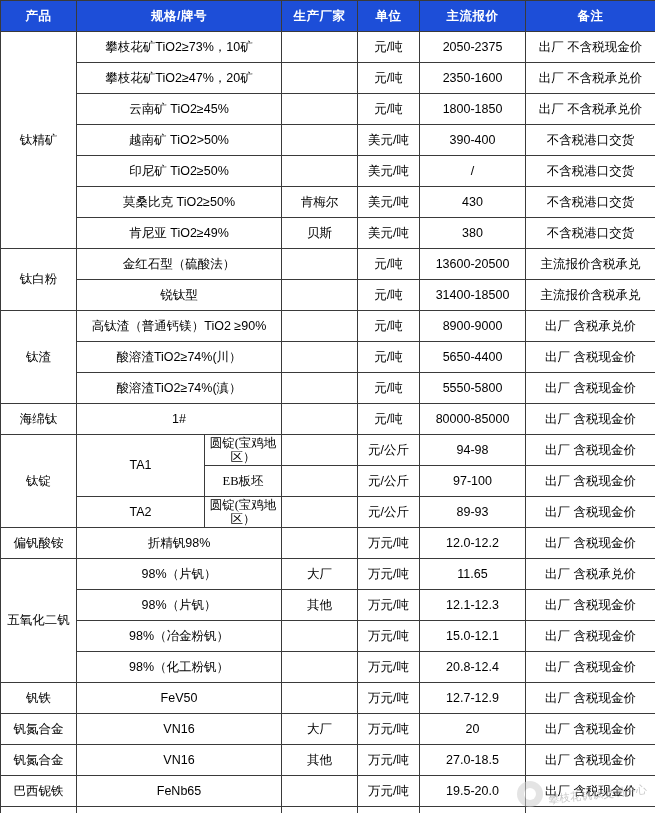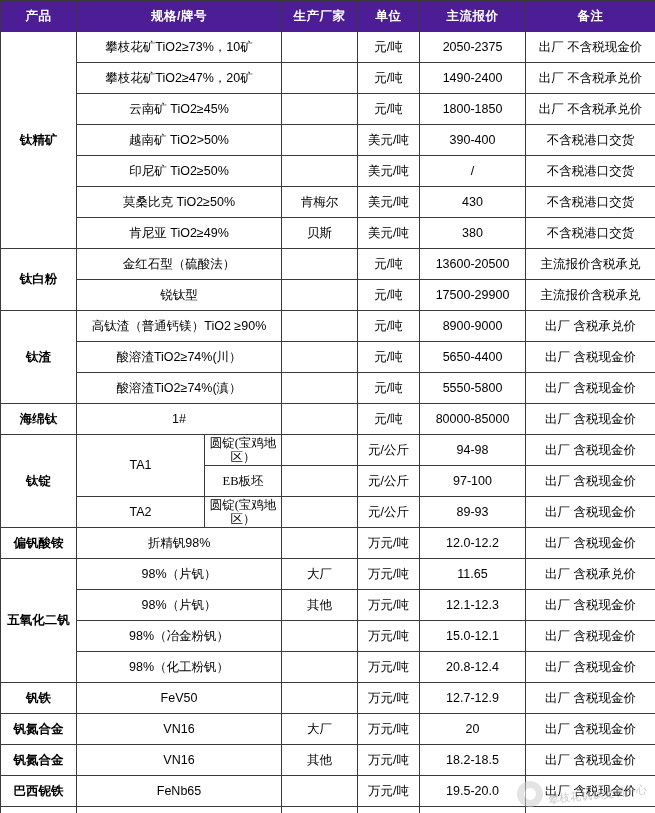--- a/index.html
+++ b/index.html
@@ -26,29 +26,29 @@
     padding: 0;
     text-align: center;
     vertical-align: middle;
     font-size: 12.5px;
     line-height: 1.15;
     height: 31px;
     box-sizing: border-box;
     word-break: break-all;
   }
   thead th {
-    background: #4c1d95;
+    background: #1d4ed8;
     color: #ffffff;
     font-weight: bold;
     font-size: 13.5px;
     height: 32px;
     letter-spacing: 0.5px;
   }
   td.prod {
-    font-weight: bold;
+    font-weight: normal;
     font-size: 13px;
   }
   td.spec {
     text-align: left;
     padding-left: 8px;
     font-size: 12.5px;
   }
   td.sub {
     text-align: center;
     font-size: 12.5px;
@@ -122,21 +122,21 @@
         <td class="spec" colspan="2">攀枝花矿TiO2≥73%，10矿</td>
         <td></td>
         <td>元/吨</td>
         <td>2050-2375</td>
         <td>出厂 不含税现金价</td>
       </tr>
       <tr>
         <td class="spec" colspan="2">攀枝花矿TiO2≥47%，20矿</td>
         <td></td>
         <td>元/吨</td>
-        <td>1490-2400</td>
+        <td>2350-1600</td>
         <td>出厂 不含税承兑价</td>
       </tr>
       <tr>
         <td class="spec" colspan="2">云南矿 TiO2≥45%</td>
         <td></td>
         <td>元/吨</td>
         <td>1800-1850</td>
         <td>出厂 不含税承兑价</td>
       </tr>
       <tr>
@@ -172,21 +172,21 @@
         <td class="spec" colspan="2">金红石型（硫酸法）</td>
         <td></td>
         <td>元/吨</td>
         <td>13600-20500</td>
         <td>主流报价含税承兑</td>
       </tr>
       <tr>
         <td class="spec" colspan="2">锐钛型</td>
         <td></td>
         <td>元/吨</td>
-        <td>17500-29900</td>
+        <td>31400-18500</td>
         <td>主流报价含税承兑</td>
       </tr>
       <tr>
         <td class="prod" rowspan="3">钛渣</td>
         <td class="spec" colspan="2">高钛渣（普通钙镁）TiO2 ≥90%</td>
         <td></td>
         <td>元/吨</td>
         <td>8900-9000</td>
         <td>出厂 含税承兑价</td>
       </tr>
@@ -287,21 +287,21 @@
         <td>大厂</td>
         <td>万元/吨</td>
         <td>20</td>
         <td>出厂 含税现金价</td>
       </tr>
       <tr>
         <td class="prod">钒氮合金</td>
         <td class="spec" colspan="2">VN16</td>
         <td>其他</td>
         <td>万元/吨</td>
-        <td>18.2-18.5</td>
+        <td>27.0-18.5</td>
         <td>出厂 含税现金价</td>
       </tr>
       <tr>
         <td class="prod">巴西铌铁</td>
         <td class="spec" colspan="2">FeNb65</td>
         <td></td>
         <td>万元/吨</td>
         <td>19.5-20.0</td>
         <td>出厂 含税现金价</td>
       </tr>

